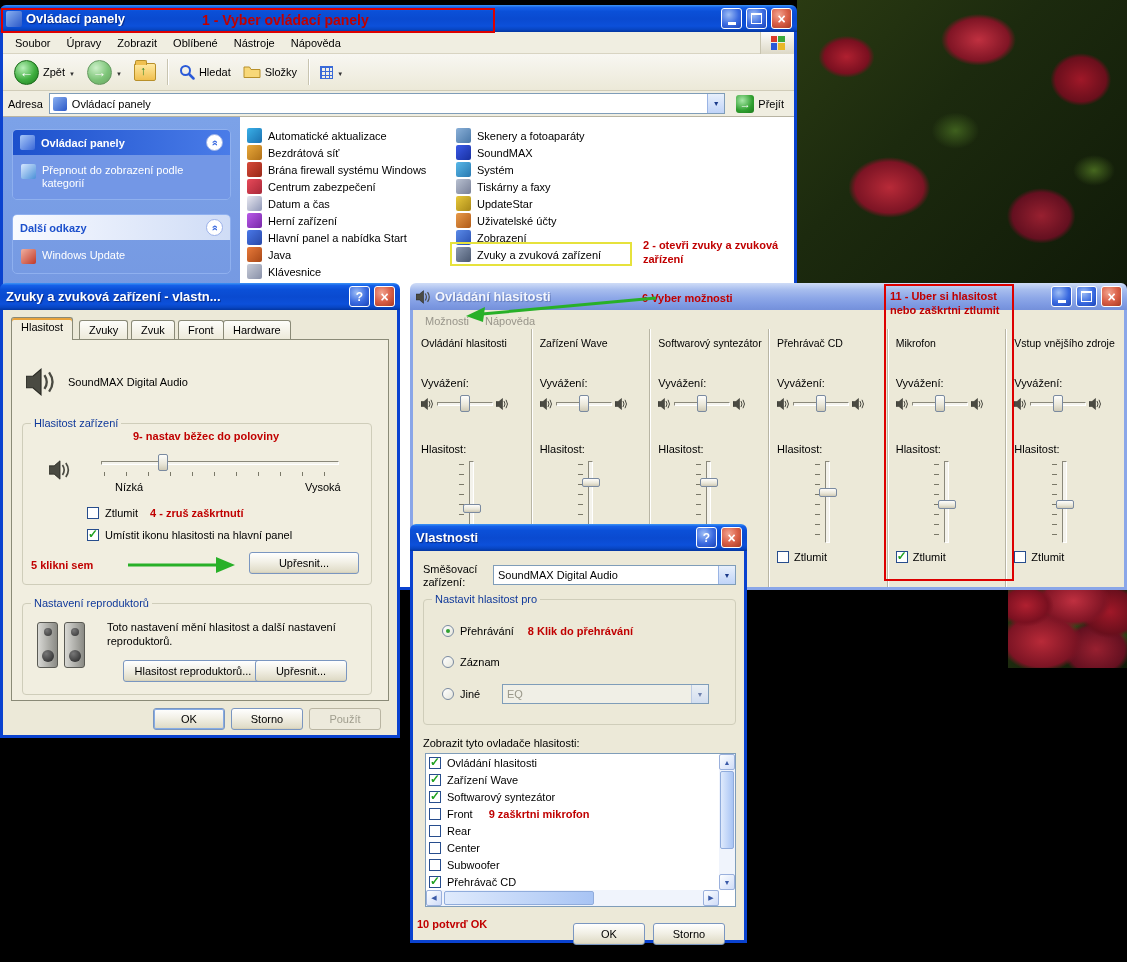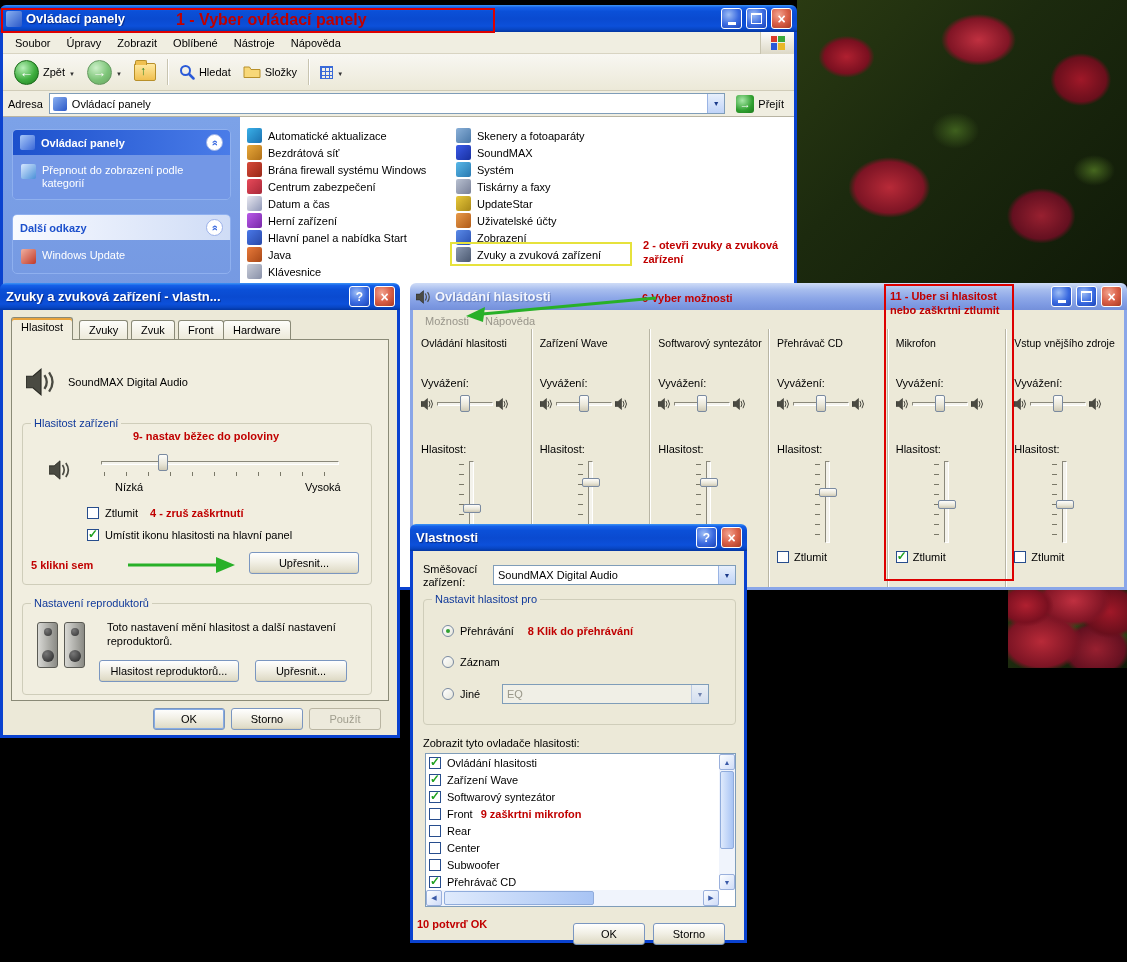--- a/index.html
+++ b/index.html
@@ -168,21 +168,21 @@
   <div class="win" style="left:0;top:5px;width:797px;z-index:1">
     <div class="tb">
       <div class="tbicon" style="background:linear-gradient(135deg,#8ab0f0,#2a58c8)"></div>
       <span class="ttl">Ovládací panely</span>
       <div class="tbsp"></div>
       <div class="cbtn min"></div>
       <div class="cbtn max"></div>
       <div class="cbtn close"></div>
     </div>
     <div class="rbox" style="left:1px;top:3px;width:494px;height:25px"></div>
-    <div class="ann" style="left:176px;top:8px;font-size:16px;white-space:nowrap">1 - Vyber ovládací panely</div>
+    <div class="ann" style="left:202px;top:8px;font-size:14px;white-space:nowrap">1 - Vyber ovládací panely</div>
 
     <div class="winbody" style="height:558px;overflow:hidden">
       <div class="menubar">
         <span class="mi">Soubor</span>
         <span class="mi">Úpravy</span>
         <span class="mi">Zobrazit</span>
         <span class="mi">Oblíbené</span>
         <span class="mi">Nástroje</span>
         <span class="mi">Nápověda</span>
         <div class="wlogo">
@@ -606,21 +606,21 @@
             </button>
         </div>
 
         <div class="grp" style="left:10px;top:263px;width:350px;height:92px">
           <span class="lg tabbg">Nastavení reproduktorů</span>
           <div class="spkpair" style="left:14px;top:18px">
               <div class="spkbox"></div>
               <div class="spkbox"></div>
             </div>
           <div style="position:absolute;left:84px;top:16px;width:250px;line-height:14px">Toto nastavení mění hlasitost a další nastavení reproduktorů.</div>
-          <button class="btn" style="position:absolute;left:76px;top:56px;width:140px">
+          <button class="btn" style="position:absolute;left:100px;top:56px;width:140px">
               <span>Hlasitost reproduktorů...</span>
             </button>
           <button class="btn" style="position:absolute;left:232px;top:56px;width:92px">
               <span>Upřesnit...</span>
             </button>
         </div>
       </div>
 
       <button class="btn def" style="position:absolute;left:150px;top:398px;width:72px">
           <span>OK</span>
@@ -682,21 +682,21 @@
               <span class="cb on"></span>
               <span>Zařízení Wave</span>
             </div>
           <div class="lbitem">
               <span class="cb on"></span>
               <span>Softwarový syntezátor</span>
             </div>
           <div class="lbitem">
               <span class="cb"></span>
               <span>Front</span>
-              <span class="ann" style="position:static;margin-left:2px">9 zaškrtni mikrofon</span>
+              <span class="ann" style="position:static;margin-left:10px">9 zaškrtni mikrofon</span>
             </div>
           <div class="lbitem">
               <span class="cb"></span>
               <span>Rear</span>
             </div>
           <div class="lbitem">
               <span class="cb"></span>
               <span>Center</span>
             </div>
           <div class="lbitem">

